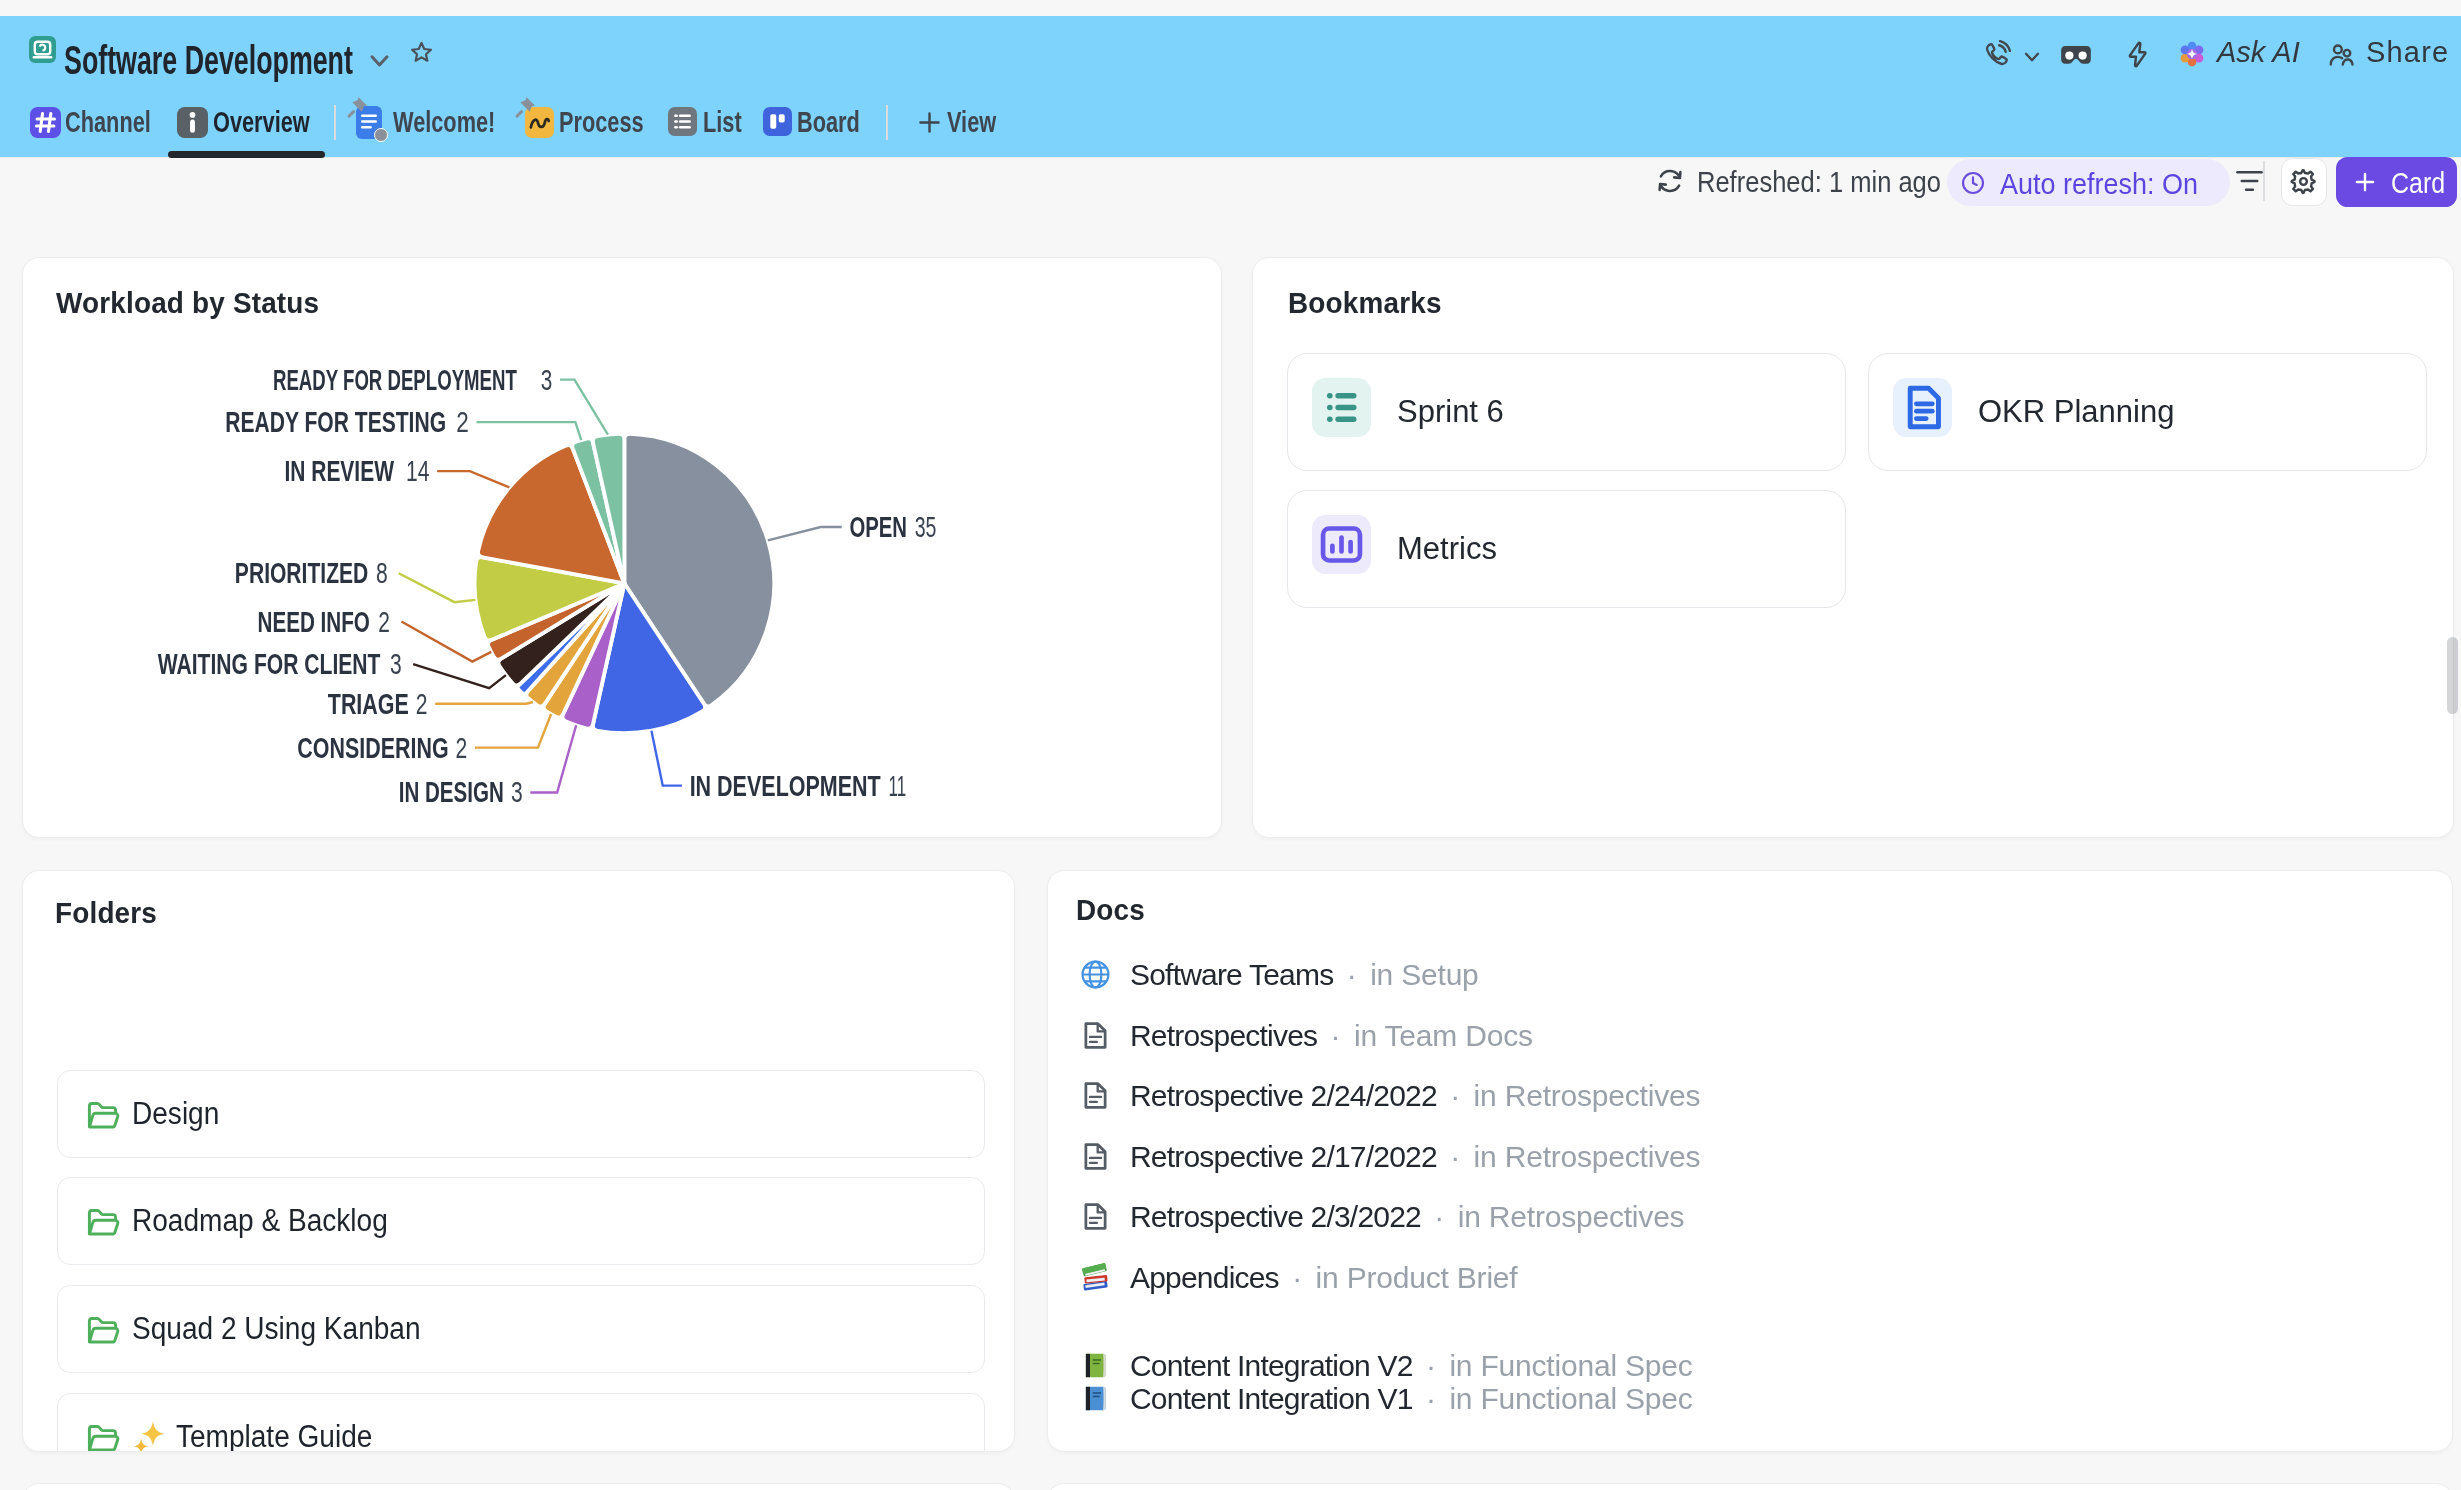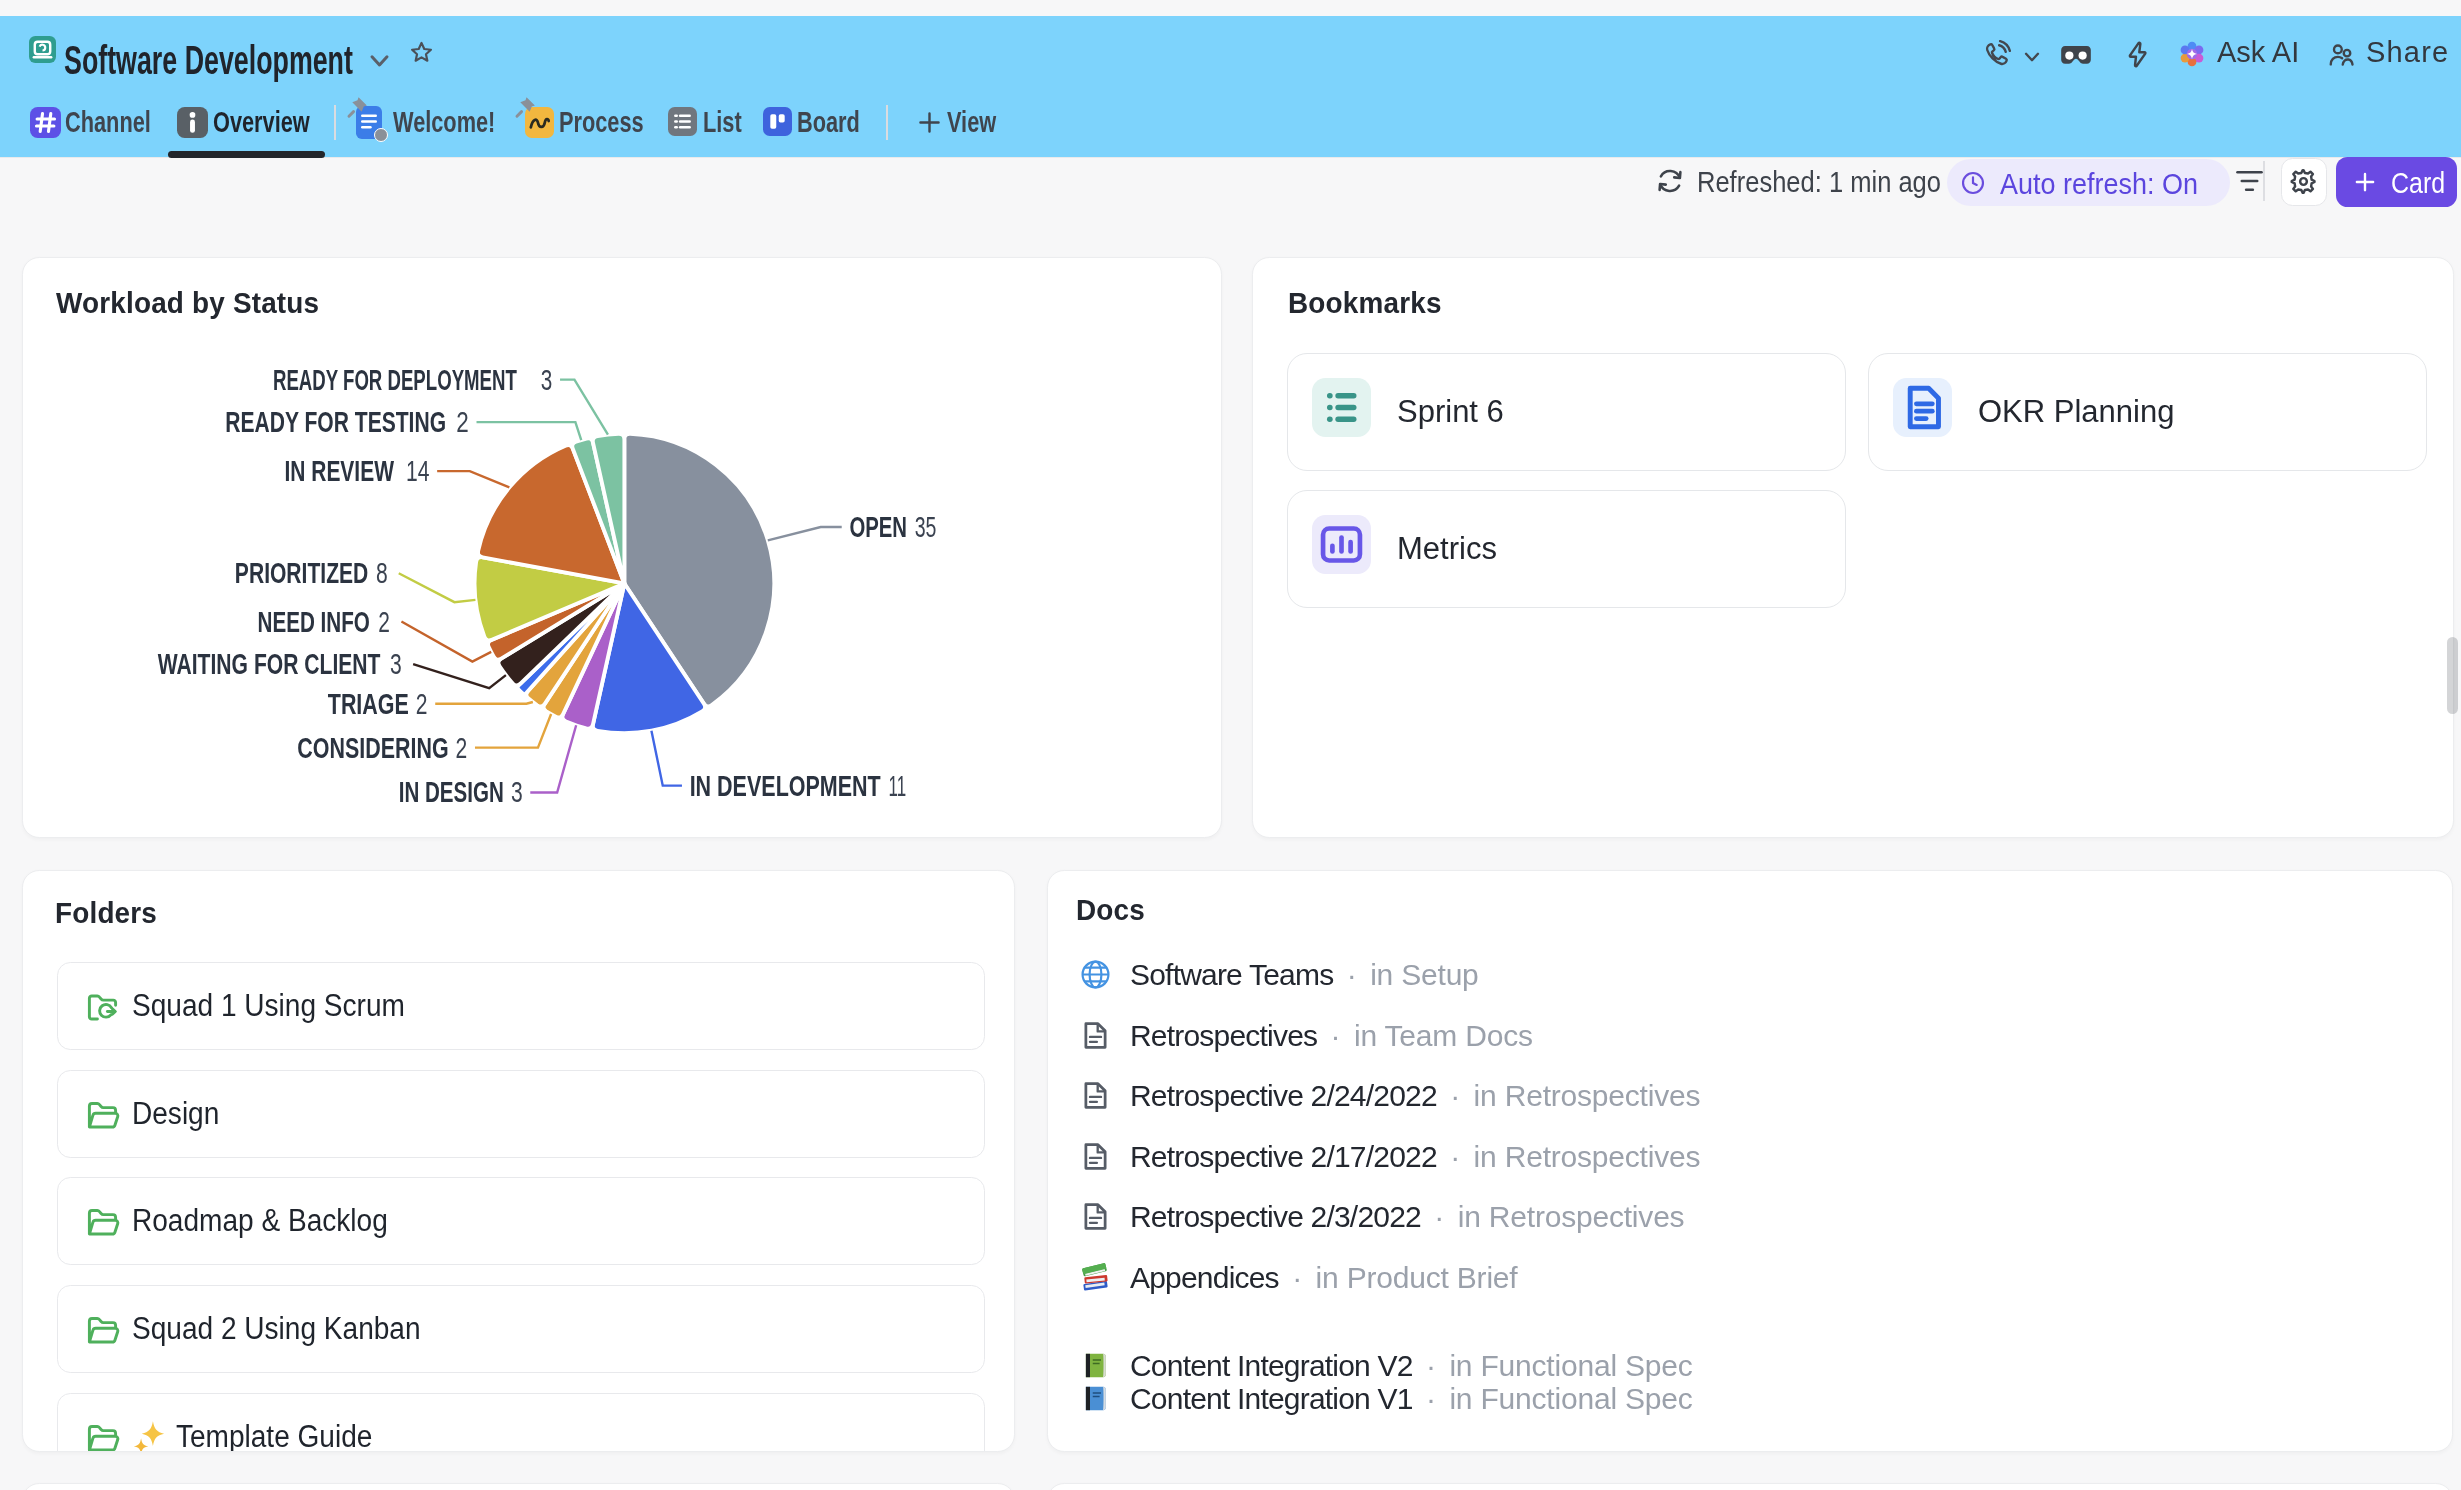--- a/index.html
+++ b/index.html
@@ -68,21 +68,21 @@
           <circle cx="24" cy="10.5" r="7.5" fill="#4E8BF5"></circle>
           <circle cx="36" cy="17" r="7.5" fill="#7A6BF0"></circle>
           <circle cx="36" cy="31" r="7.5" fill="#C95BD6"></circle>
           <circle cx="24" cy="37.5" r="7.5" fill="#E8703F"></circle>
           <circle cx="12" cy="31" r="7.5" fill="#E89A3C"></circle>
           <circle cx="12" cy="17" r="7.5" fill="#5B78F0"></circle>
           <circle cx="24" cy="24" r="9" fill="#A06BE8"></circle>
           <path d="M24 15.5 C25 20.7 27.3 23 32.5 24 C27.3 25 25 27.3 24 32.5 C23 27.3 20.7 25 15.5 24 C20.7 23 23 20.7 24 15.5 Z" fill="#fff"></path>
         </g>
       </svg>
-    <div class="abs" style="left:2217px; top:20px; font-size:29px; font-weight:500; color:#33383F;">Ask AI</div>
+    <div class="abs" style="left:2217px; top:20px; font-size:29px; font-weight:500; color:#33383F;font-style:italic;">Ask AI</div>
     <svg class="abs" style="left:2326px; top:24px;" width="30" height="30" viewBox="0 0 24 24">
         <g fill="none" stroke="#3F444B" stroke-width="1.9" stroke-linecap="round">
           <circle cx="9.5" cy="7.5" r="3.1"></circle>
           <path d="M3.8 19.5 C3.8 15.9 6.3 13.5 9.5 13.5 C10.8 13.5 12 13.9 12.9 14.6"></path>
           <circle cx="16.8" cy="10.5" r="2.6"></circle>
           <path d="M13.4 19.7 C13.7 16.9 15.6 15.3 17.8 15.6 C19.5 15.8 20.8 17 21.2 19.6"></path>
         </g>
       </svg>
     <div class="abs" style="left:2366px; top:20px; font-size:29px; font-weight:500; color:#33383F; letter-spacing:1.2px;">Share</div>
   </div>
@@ -304,31 +304,20 @@
             <path d="M9.5 16.5 H13.5" stroke-linecap="round"></path>
           </g>
         </svg>
     </div>
     <div class="tiletext">OKR Planning</div>
   </div>
 </div>
 
 <div class="card" id="card-folders" style="left:22px; top:870px; width:993px; height:582px; overflow:hidden;">
   <div class="cardtitle" style="left:32px; top:25px;">Folders</div>
-  <div class="frow" style="top:91px;">
-    <svg class="ficon" width="37" height="37" viewBox="0 0 24 24">
-        <g fill="none" stroke="#4FB05C" stroke-width="1.9" stroke-linecap="round" stroke-linejoin="round">
-          <path d="M8.7 19.5 H5 C4.2 19.5 3.5 18.8 3.5 18 V6 C3.5 5.2 4.2 4.5 5 4.5 H8.6 C9.1 4.5 9.6 4.7 9.9 5.1 L11.2 6.6 C11.5 7 12 7.2 12.5 7.2 H19 C19.8 7.2 20.5 7.9 20.5 8.7 V10.5"></path>
-          <path d="M17.8 12.1 A4.1 4.1 0 1 0 17.4 16.8"></path>
-          <path d="M15.2 14.6 H20"></path>
-          <path d="M18.4 12.8 L20.3 14.6 L18.4 16.4"></path>
-        </g>
-      </svg>
-    <div class="ftext">Squad 1 Using Scrum</div>
-  </div>
   <div class="frow" style="top:199px;">
     <svg class="ficon" width="37" height="37" viewBox="0 0 24 24">
         <g fill="none" stroke="#4FB05C" stroke-width="1.9" stroke-linecap="round" stroke-linejoin="round">
           <path d="M3.5 19.5 V6 C3.5 5 4.2 4.2 5.2 4.2 H8.6 C9.1 4.2 9.6 4.4 9.9 4.8 L11.2 6.3 C11.5 6.7 12 6.9 12.5 6.9 H18.8 C19.8 6.9 20.5 7.7 20.5 8.7 V10.2 M3.5 19.5 L5.8 11.8 C6 11 6.8 10.5 7.6 10.5 H20.3 C21.4 10.5 22.2 11.6 21.9 12.7 L20.1 18.2 C19.9 19 19.1 19.5 18.3 19.5 Z"></path>
         </g>
       </svg>
     <div class="ftext">Design</div>
   </div>
   <div class="frow" style="top:306px;">
     <svg class="ficon" width="37" height="37" viewBox="0 0 24 24">

